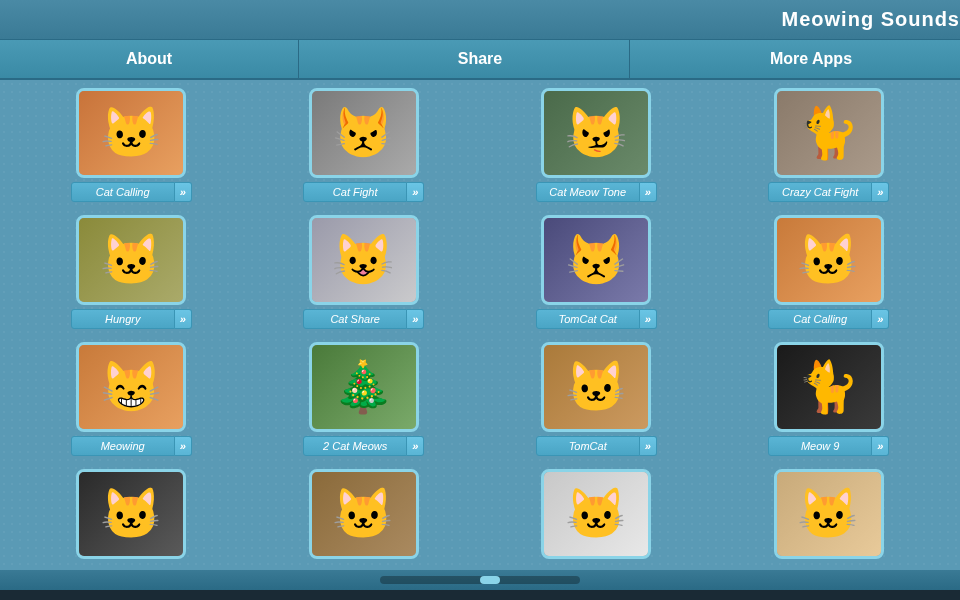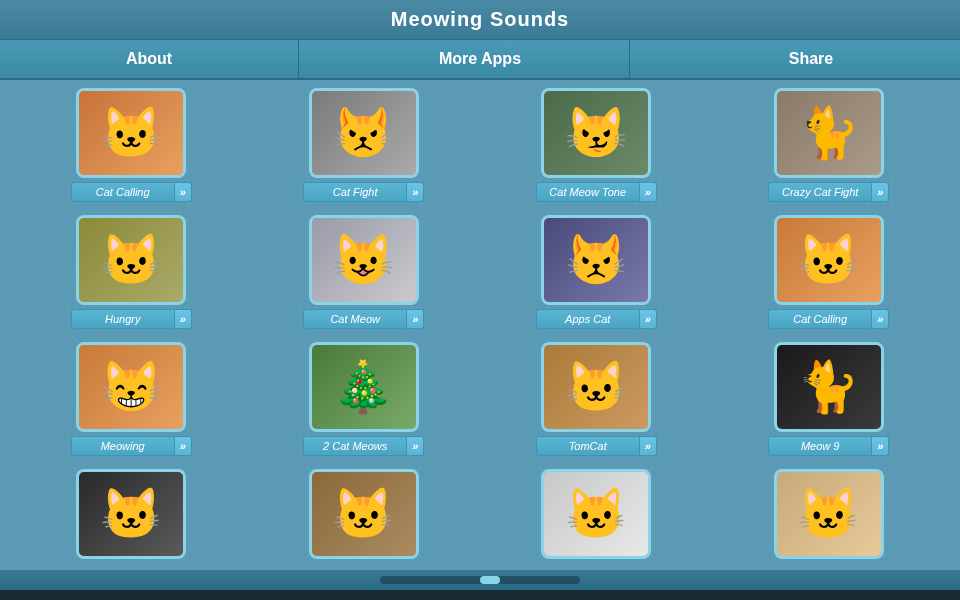--- a/index.html
+++ b/index.html
@@ -7,21 +7,21 @@
       width: 960px;
       height: 600px;
       overflow: hidden;
       background: #5a9ab5;
       font-family: Arial, sans-serif;
     }
 
     
     #title-bar {
       background: linear-gradient(to bottom, #4a8aa5, #3a7a95);
-      text-align: center;
+      text-align: right;
       padding: 8px 0;
       color: white;
       font-size: 20px;
       font-weight: bold;
       letter-spacing: 1px;
       border-bottom: 1px solid #2a6a85;
     }
 
     
     #nav-bar {
@@ -191,22 +191,22 @@
   </style>
 </head>
 <body>
 
 <div id="title-bar">
   <span>Meowing Sounds</span>
 </div>
 
 <div id="nav-bar">
   <div class="nav-btn">About</div>
+  <div class="nav-btn">Share</div>
   <div class="nav-btn">More Apps</div>
-  <div class="nav-btn">Share</div>
 </div>
 
 <div id="grid-area">
 <div class="sound-item">
       <div class="sound-thumb">
         <div class="cat-img cat-orange">🐱</div>
       </div>
       <div class="sound-label-row">
         <div class="sound-label">Cat Calling</div>
         <div class="sound-arrow">»</div>
@@ -246,30 +246,30 @@
       <div class="sound-label-row">
         <div class="sound-label">Hungry</div>
         <div class="sound-arrow">»</div>
       </div>
     </div>
     <div class="sound-item">
       <div class="sound-thumb">
         <div class="cat-img cat-white">😺</div>
       </div>
       <div class="sound-label-row">
-        <div class="sound-label">Cat Meow</div>
+        <div class="sound-label">Cat Share</div>
         <div class="sound-arrow">»</div>
       </div>
     </div>
     <div class="sound-item">
       <div class="sound-thumb">
         <div class="cat-img cat-blue-eyes">😾</div>
       </div>
       <div class="sound-label-row">
-        <div class="sound-label">Apps Cat</div>
+        <div class="sound-label">TomCat Cat</div>
         <div class="sound-arrow">»</div>
       </div>
     </div>
     <div class="sound-item">
       <div class="sound-thumb">
         <div class="cat-img cat-orange2">🐱</div>
       </div>
       <div class="sound-label-row">
         <div class="sound-label">Cat Calling</div>
         <div class="sound-arrow">»</div>

